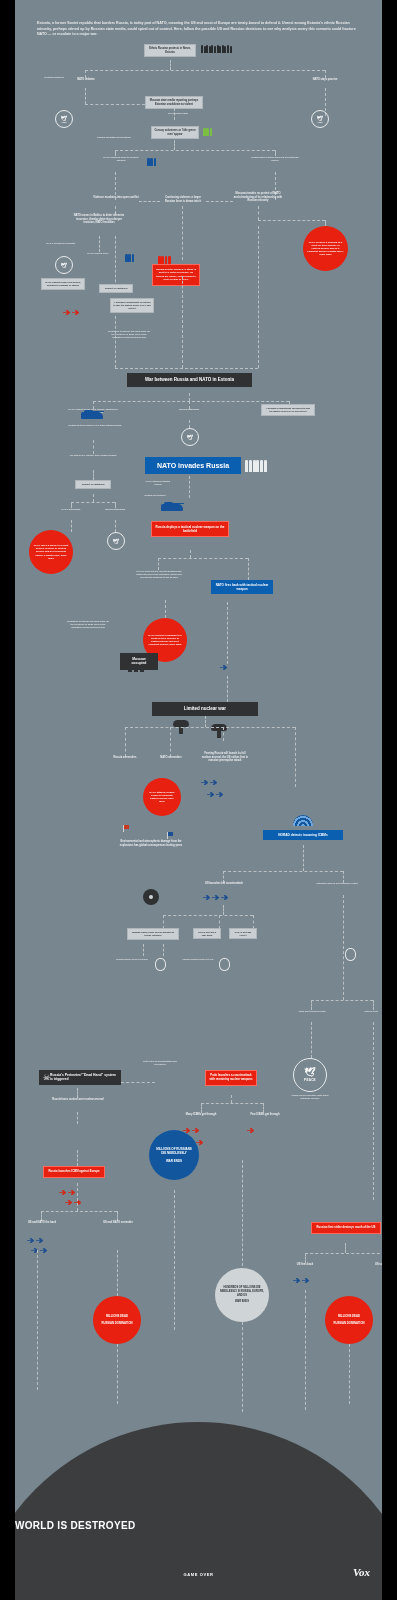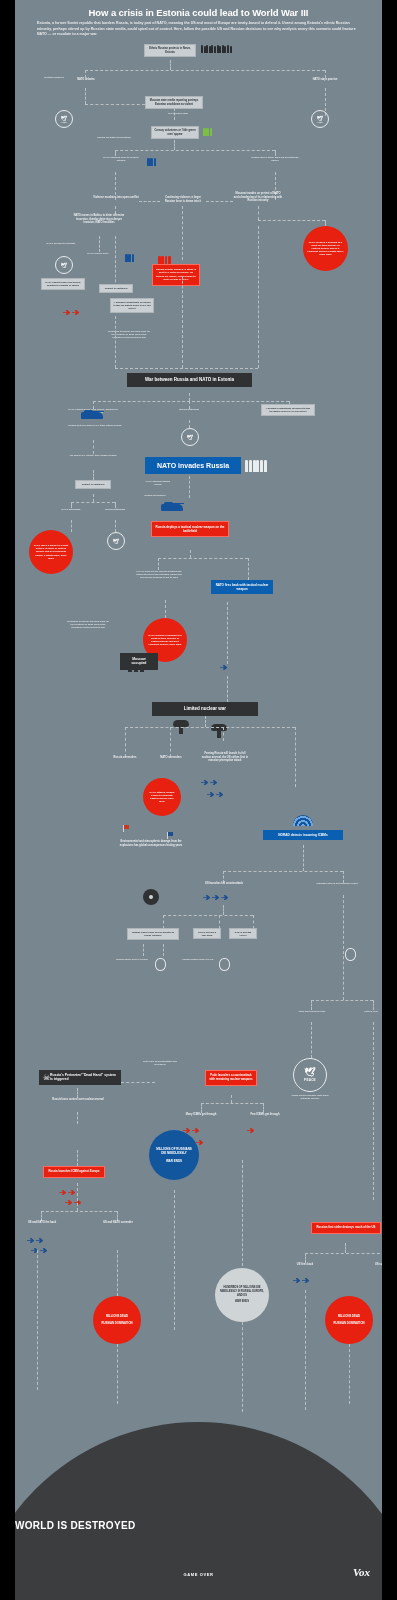--- a/index.html
+++ b/index.html
@@ -94,21 +94,20 @@
             font-size:4px;font-weight:bold;letter-spacing:.6px;}
   .vox{position:absolute;right:12px;top:1566px;color:#fff;font-family:"Liberation Serif",serif;
        font-size:11px;font-weight:bold;font-style:italic;}
 </style>
 </head>
 <body>
 
 <div id="page">
  <div id="canvas">
 
-  <div class="title">How a crisis in Estonia could lead to World War III</div>
   <div class="deck">Estonia, a former Soviet republic that borders Russia, is today part of NATO, meaning the US and most of Europe are treaty-bound to defend it. Unrest among Estonia's ethnic Russian minority, perhaps stirred up by Russian state media, could spiral out of control. Here, follow the possible US and Russian decisions to see why analysts worry this scenario could fracture NATO — or escalate to a major war.</div>
 
   <div class="node grey" style="left:129px;top:44px;width:52px;">Ethnic Russian protests in Narva, Estonia</div>
   <div class="ic crowd" style="left:186px;top:45px;">
     <i></i>
         <i></i>
         <i></i>
         <i></i>
         <i></i>
         <i></i>

